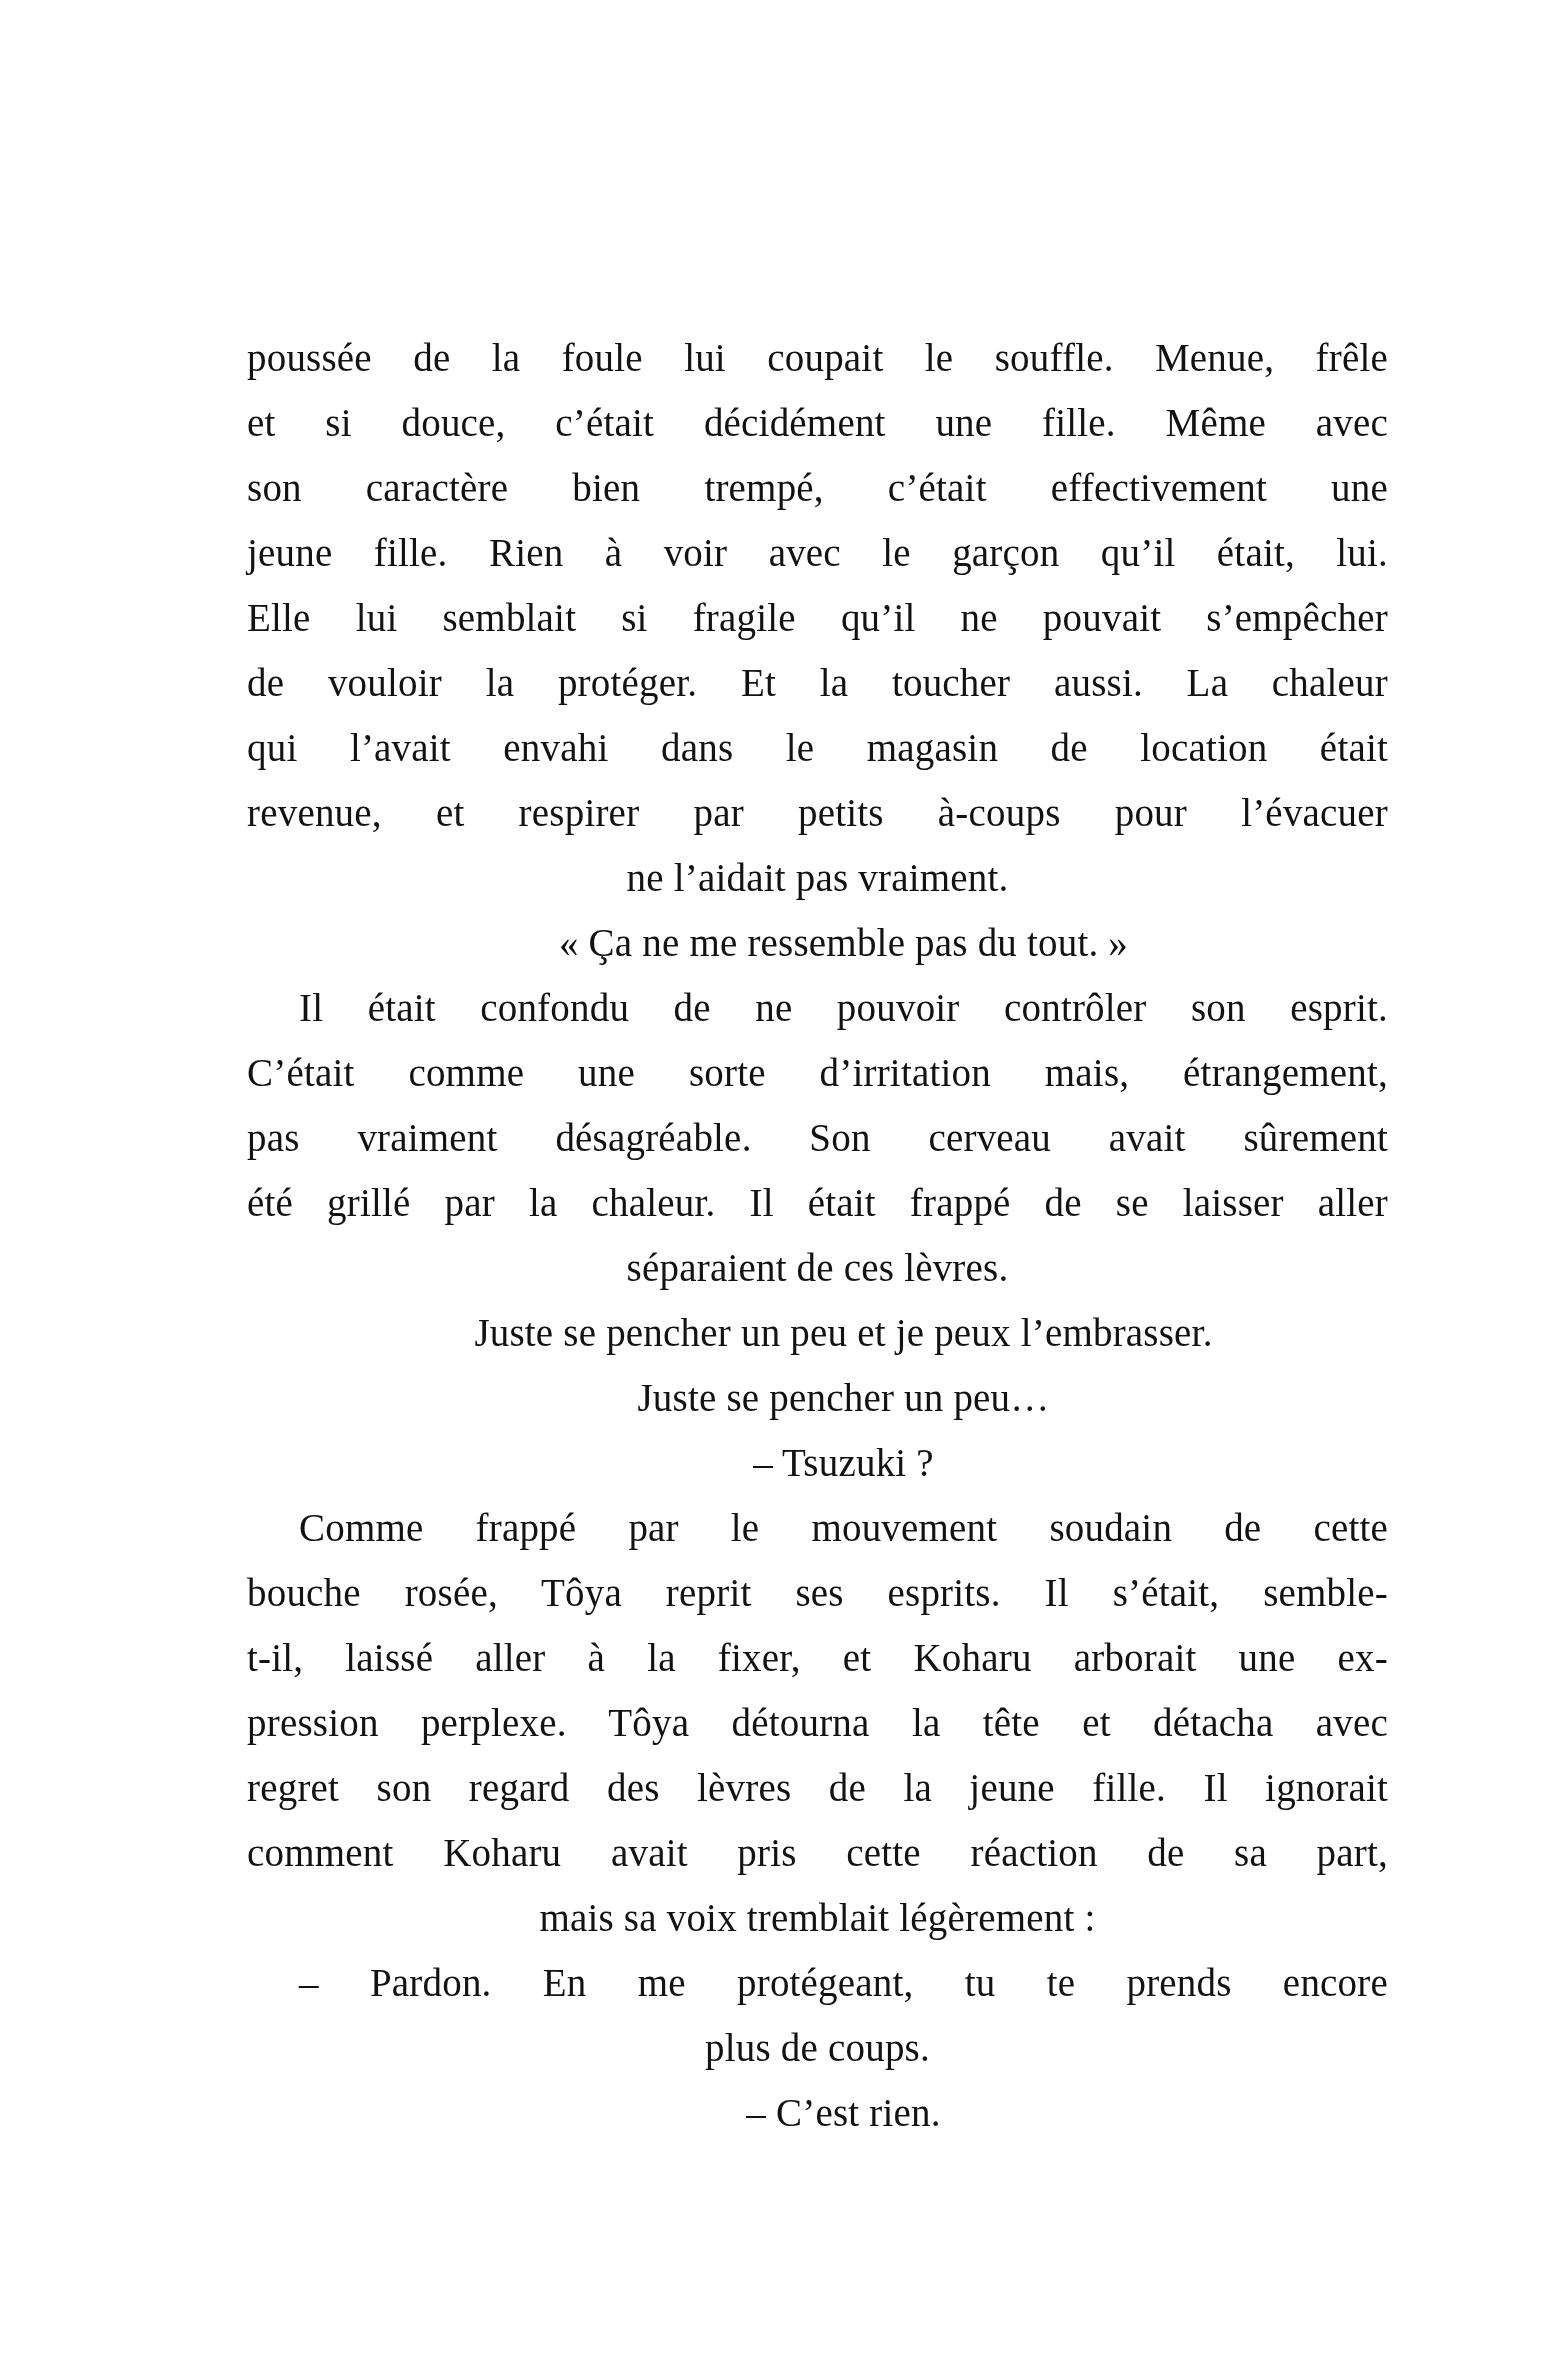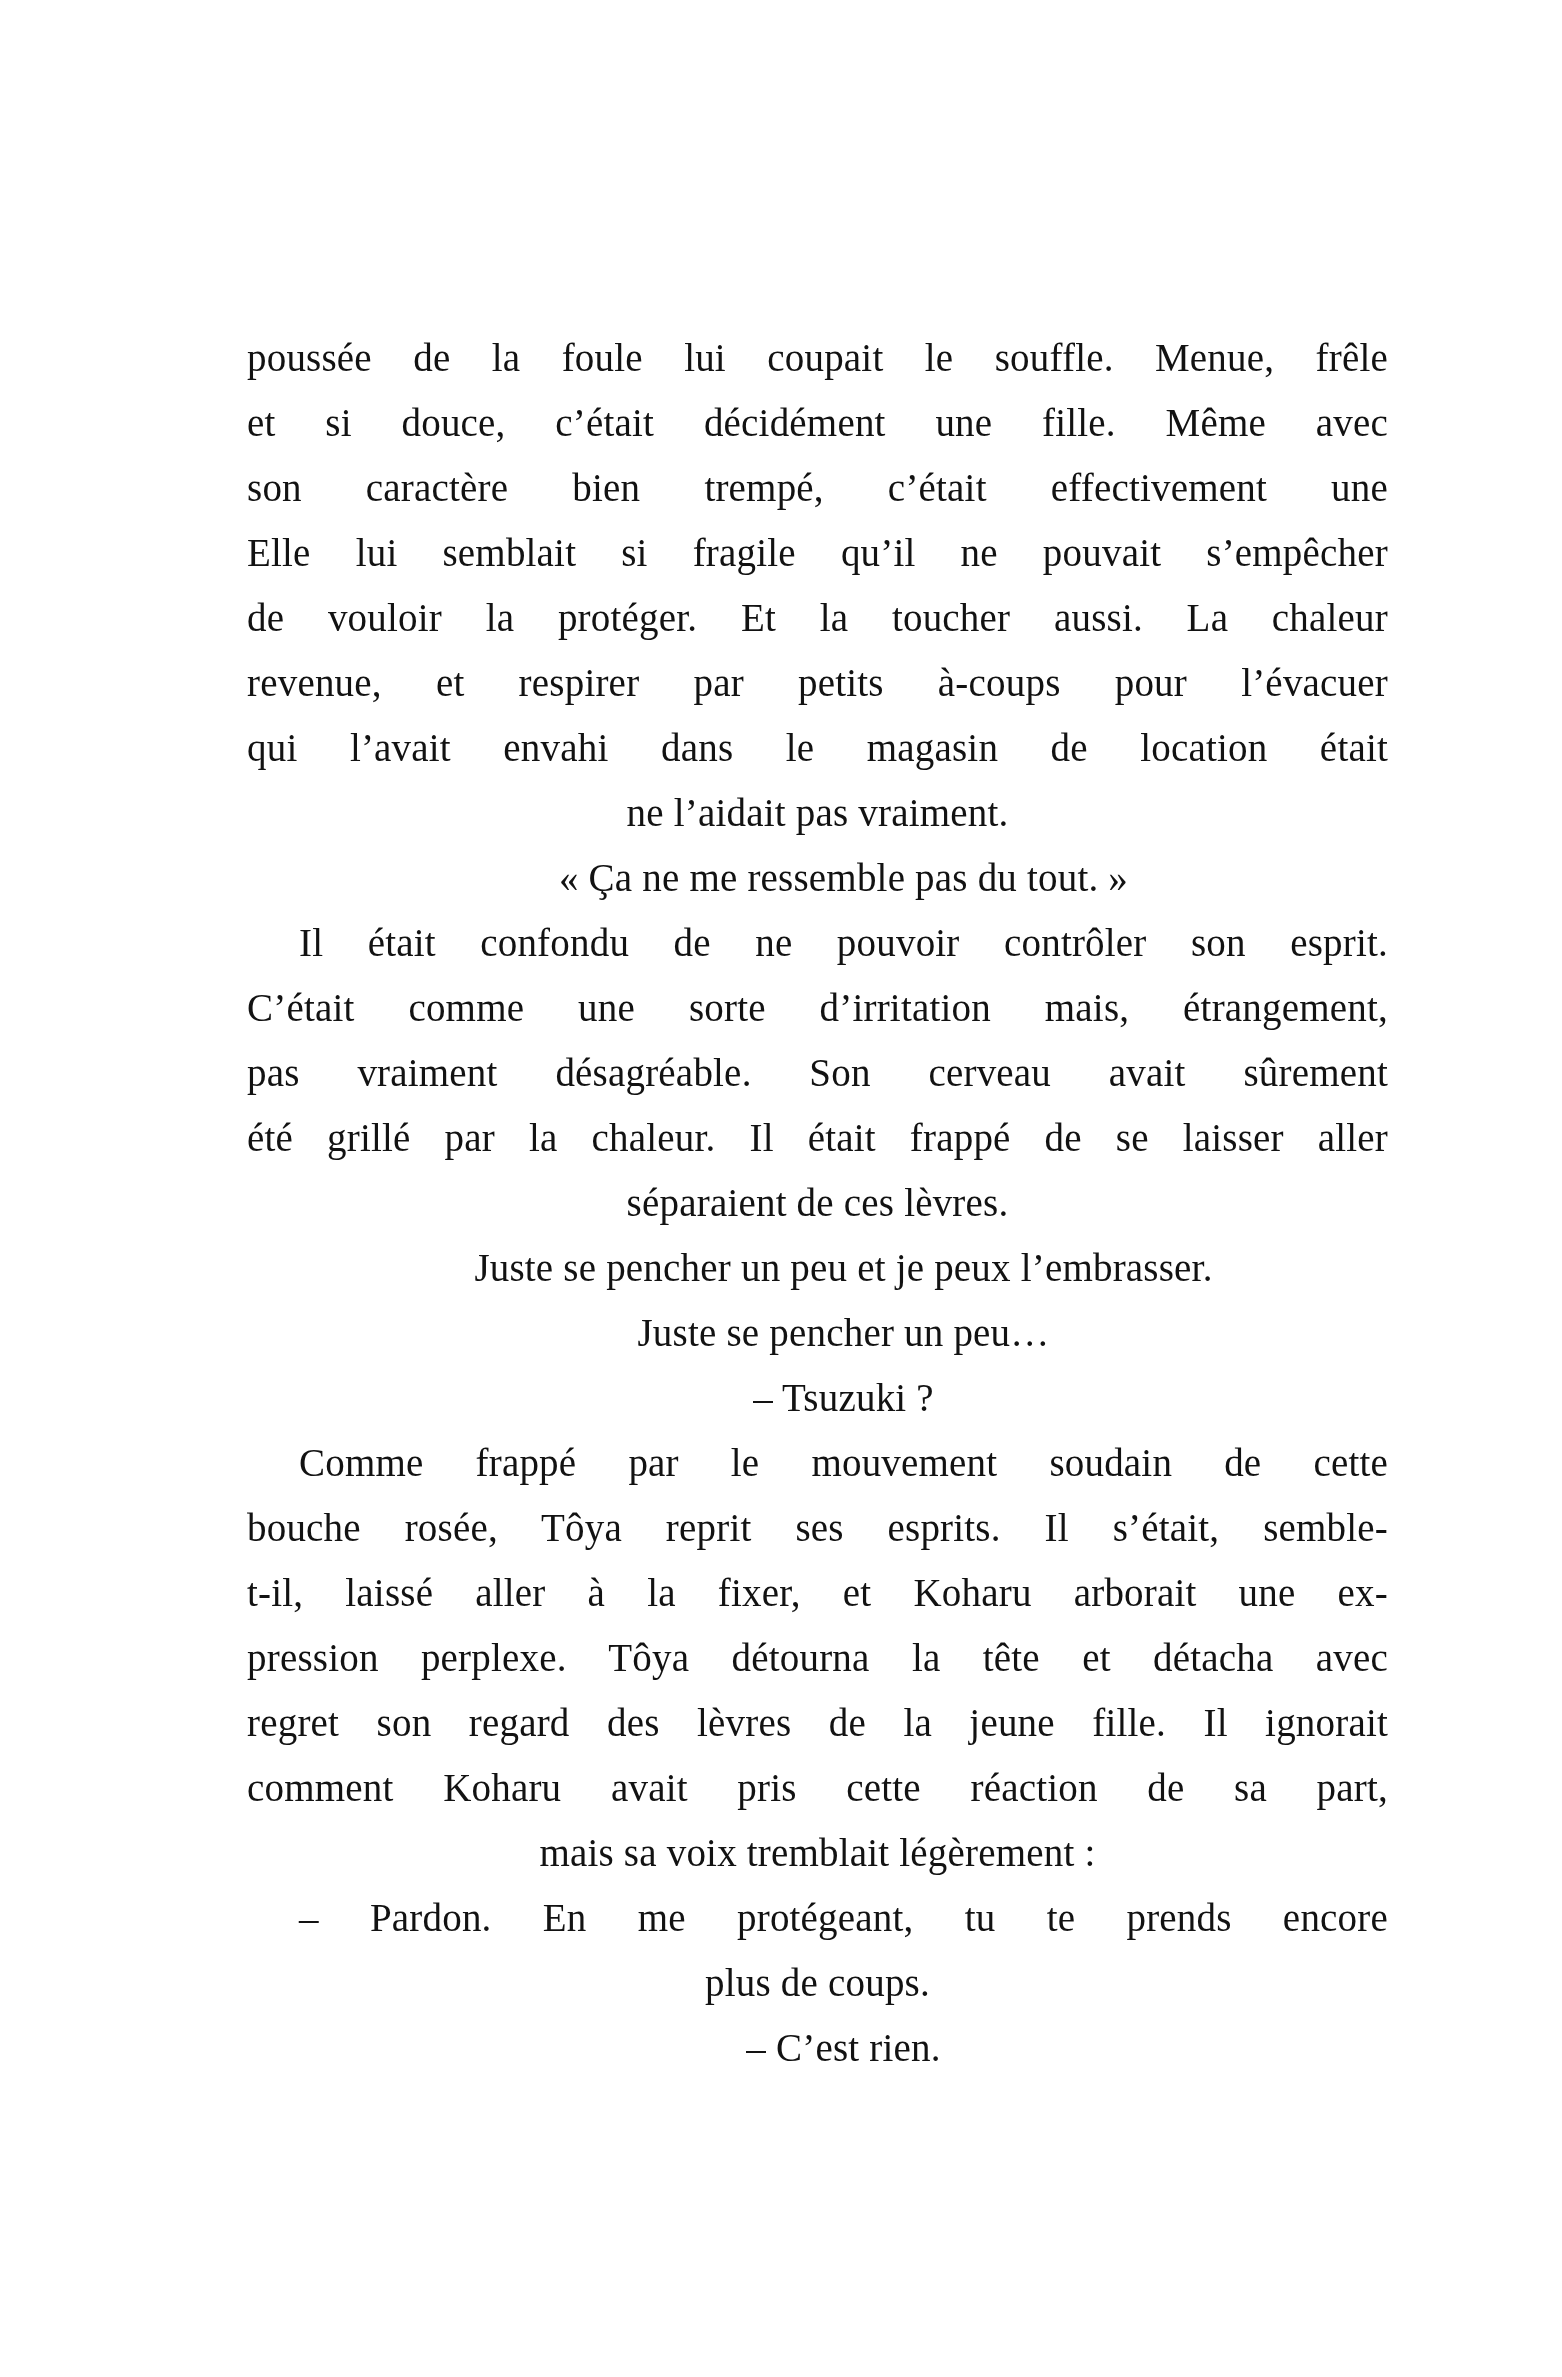--- a/index.html
+++ b/index.html
@@ -38,24 +38,25 @@
   }
 </style>
 </head>
 <body style="--page-bg: #ffffff; --ink: #121212;">
 
 <main class="page">
   <section class="text-block" id="text-block">
       <div class="line j">poussée de la foule lui coupait le souffle. Menue, frêle</div>
       <div class="line j">et si douce, c’était décidément une fille. Même avec</div>
       <div class="line j">son caractère bien trempé, c’était effectivement une</div>
+      <div class="line j">jeune fille. Rien à voir avec le garçon qu’il était, lui.</div>
       <div class="line j">Elle lui semblait si fragile qu’il ne pouvait s’empêcher</div>
       <div class="line j">de vouloir la protéger. Et la toucher aussi. La chaleur</div>
+      <div class="line j">qui l’avait envahi dans le magasin de location était</div>
       <div class="line j">revenue, et respirer par petits à-coups pour l’évacuer</div>
-      <div class="line j">qui l’avait envahi dans le magasin de location était</div>
       <div class="line">ne l’aidait pas vraiment.</div>
       <div class="line ind">«&nbsp;Ça ne me ressemble pas du tout.&nbsp;»</div>
       <div class="line j ind">Il était confondu de ne pouvoir contrôler son esprit.</div>
       <div class="line j">C’était comme une sorte d’irritation mais, étrangement,</div>
       <div class="line j">pas vraiment désagréable. Son cerveau avait sûrement</div>
       <div class="line j">été grillé par la chaleur. Il était frappé de se laisser aller</div>
       <div class="line">séparaient de ces lèvres.</div>
       <div class="line ind">Juste se pencher un peu et je peux l’embrasser.</div>
       <div class="line ind">Juste se pencher un peu…</div>
       <div class="line ind">– Tsuzuki&nbsp;?</div>

